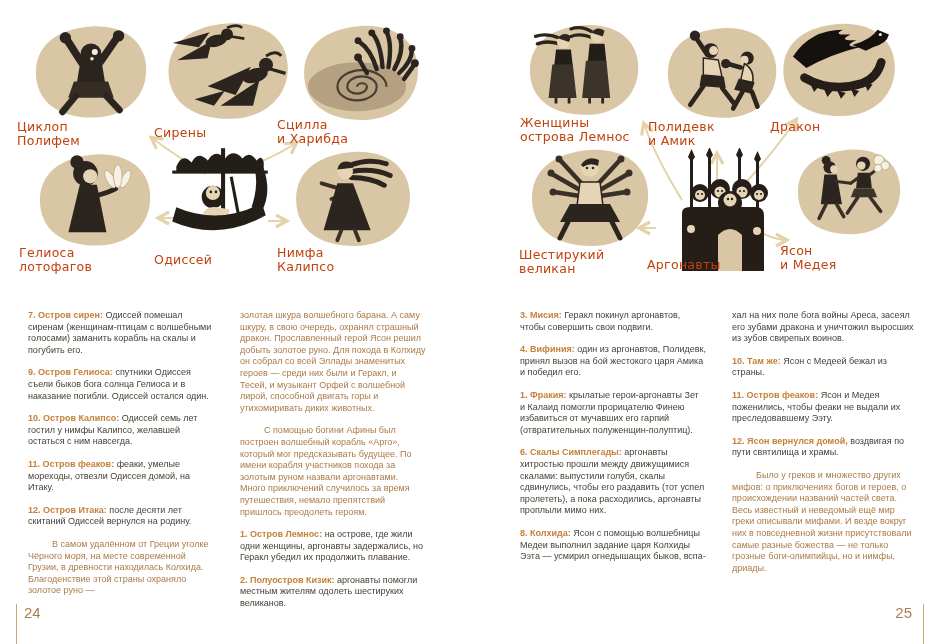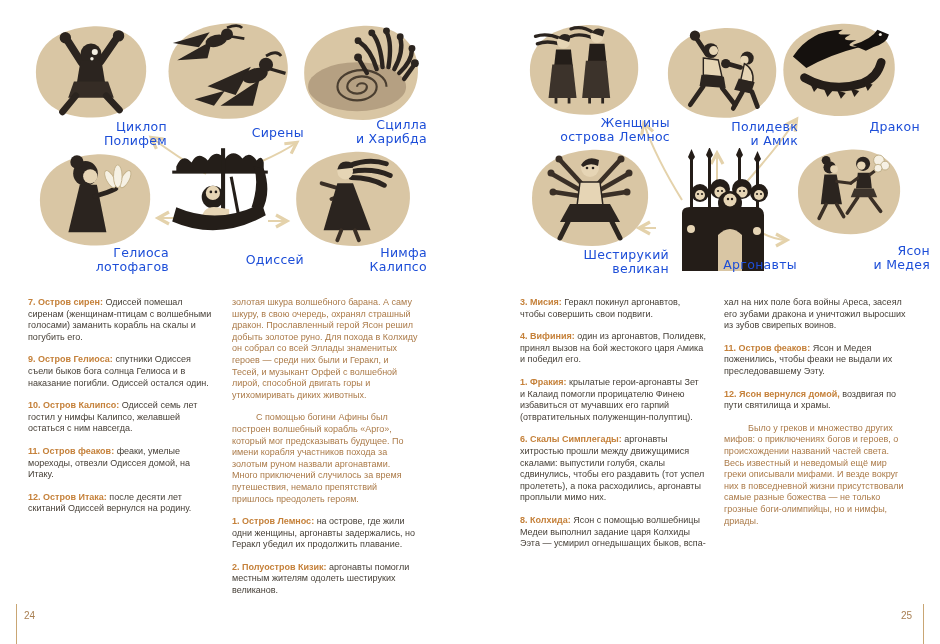--- a/index.html
+++ b/index.html
@@ -3,33 +3,33 @@
 <meta charset="utf-8">
 <style>
   html,body{margin:0;padding:0}
   body{width:940px;height:644px;background:#ffffff;position:relative;overflow:hidden;
        font-family:"Liberation Sans",sans-serif}
   .page{position:absolute;top:0;width:470px;height:644px}
   #pageL{left:0}
   #pageR{left:470px}
   .fig{position:absolute}
   .fig svg{display:block;width:100%;height:100%}
-  .fig-label{position:absolute;text-align:right;font-size:12.5px;line-height:14px;color:#1d4ed8;
+  .fig-label{position:absolute;text-align:left;font-size:12.5px;line-height:14px;color:#c2410c;
              letter-spacing:.3px;width:150px;transform:translateX(-50%);
              font-family:"DejaVu Sans",sans-serif}
   .arrows{position:absolute;left:0;top:0;pointer-events:none}
-  .cols{position:absolute;top:297px;display:flex;gap:18px}
+  .cols{position:absolute;top:310px;display:flex;gap:26px}
   #pageL .cols{left:28px}
   #pageR .cols{left:50px}
   .col{width:186px}
   .para{margin:0 0 11px 0;font-size:9px;line-height:11.6px;color:#474038}
   .head{color:#c5813a;font-weight:bold}
   .lead{color:#ab7a48;text-indent:24px}
   .lead.noindent{text-indent:0}
-  .pagenum{position:absolute;bottom:23px;font-size:10px;color:#a87f52}
+  .pagenum{position:absolute;bottom:23px;font-size:15px;color:#a87f52}
   #pnL{left:24px}
   #pnR{right:28px}
   .edge{position:absolute;width:1px;background:#c9a674;top:604px;height:40px}
   #edgeL{left:16px}
   #edgeR{left:923px}
 </style>
 </head>
 <body>
 
 <div class="page" id="pageL">
@@ -189,20 +189,21 @@
     <div>Калипсо</div>
   </div>
 
   <div class="cols">
     <div class="col">
       <p class="para"><span class="head">7. Остров сирен:</span> <span>Одиссей помешал сиренам (женщинам-птицам с волшебными голосами) заманить корабль на скалы и погубить его.</span></p>
       <p class="para"><span class="head">9. Остров Гелиоса:</span> <span>спутники Одиссея съели быков бога солнца Гелиоса и в наказание погибли. Одиссей остался один.</span></p>
       <p class="para"><span class="head">10. Остров Калипсо:</span> <span>Одиссей семь лет гостил у нимфы Калипсо, желавшей остаться с ним навсегда.</span></p>
       <p class="para"><span class="head">11. Остров феаков:</span> <span>феаки, умелые мореходы, отвезли Одиссея домой, на Итаку.</span></p>
       <p class="para"><span class="head">12. Остров Итака:</span> <span>после десяти лет скитаний Одиссей вернулся на родину.</span></p>
+      <p class="para lead">В самом удалённом от Греции уголке Чёрного моря, на месте современной Грузии, в древности находилась Колхида. Благоденствие этой страны охраняло золотое руно —</p>
     </div>
     <div class="col">
       <p class="para lead noindent">золотая шкура волшебного барана. А саму шкуру, в свою очередь, охранял страшный дракон. Прославленный герой Ясон решил добыть золотое руно. Для похода в Колхиду он собрал со всей Эллады знаменитых героев — среди них были и Геракл, и Тесей, и музыкант Орфей с волшебной лирой, способной двигать горы и утихомиривать диких животных.</p>
       <p class="para lead">С помощью богини Афины был построен волшебный корабль «Арго», который мог предсказывать будущее. По имени корабля участников похода за золотым руном назвали аргонавтами. Много приключений случилось за время путешествия, немало препятствий пришлось преодолеть героям.</p>
       <p class="para"><span class="head">1. Остров Лемнос:</span> <span>на острове, где жили одни женщины, аргонавты задержались, но Геракл убедил их продолжить плавание.</span></p>
       <p class="para"><span class="head">2. Полуостров Кизик:</span> <span>аргонавты помогли местным жителям одолеть шестируких великанов.</span></p>
     </div>
   </div>
 
   <div class="pagenum" id="pnL">24</div>
@@ -407,20 +408,21 @@
   <div class="cols">
     <div class="col">
       <p class="para"><span class="head">3. Мисия:</span> <span>Геракл покинул аргонавтов, чтобы совершить свои подвиги.</span></p>
       <p class="para"><span class="head">4. Вифиния:</span> <span>один из аргонавтов, Полидевк, принял вызов на бой жестокого царя Амика и победил его.</span></p>
       <p class="para"><span class="head">1. Фракия:</span> <span>крылатые герои-аргонавты Зет и Калаид помогли прорицателю Финею избавиться от мучавших его гарпий (отвратительных полуженщин-полуптиц).</span></p>
       <p class="para"><span class="head">6. Скалы Симплегады:</span> <span>аргонавты хитростью прошли между движущимися скалами: выпустили голубя, скалы сдвинулись, чтобы его раздавить (тот успел пролететь), а пока расходились, аргонавты проплыли мимо них.</span></p>
       <p class="para"><span class="head">8. Колхида:</span> <span>Ясон с помощью волшебницы Медеи выполнил задание царя Колхиды Ээта — усмирил огнедышащих быков, вспа-</span></p>
     </div>
     <div class="col">
       <p class="para">хал на них поле бога войны Ареса, засеял его зубами дракона и уничтожил выросших из зубов свирепых воинов.</p>
+      <p class="para"><span class="head">10. Там же:</span> <span>Ясон с Медеей бежал из страны.</span></p>
       <p class="para"><span class="head">11. Остров феаков:</span> <span>Ясон и Медея поженились, чтобы феаки не выдали их преследовавшему Ээту.</span></p>
       <p class="para"><span class="head">12. Ясон вернулся домой,</span> <span>воздвигая по пути святилища и храмы.</span></p>
       <p class="para lead">Было у греков и множество других мифов: о приключениях богов и героев, о происхождении названий частей света. Весь известный и неведомый ещё мир греки описывали мифами. И везде вокруг них в повседневной жизни присутствовали самые разные божества — не только грозные боги-олимпийцы, но и нимфы, дриады.</p>
     </div>
   </div>
 
   <div class="pagenum" id="pnR">25</div>
 </div>
 
 <div class="edge" id="edgeL"></div>

